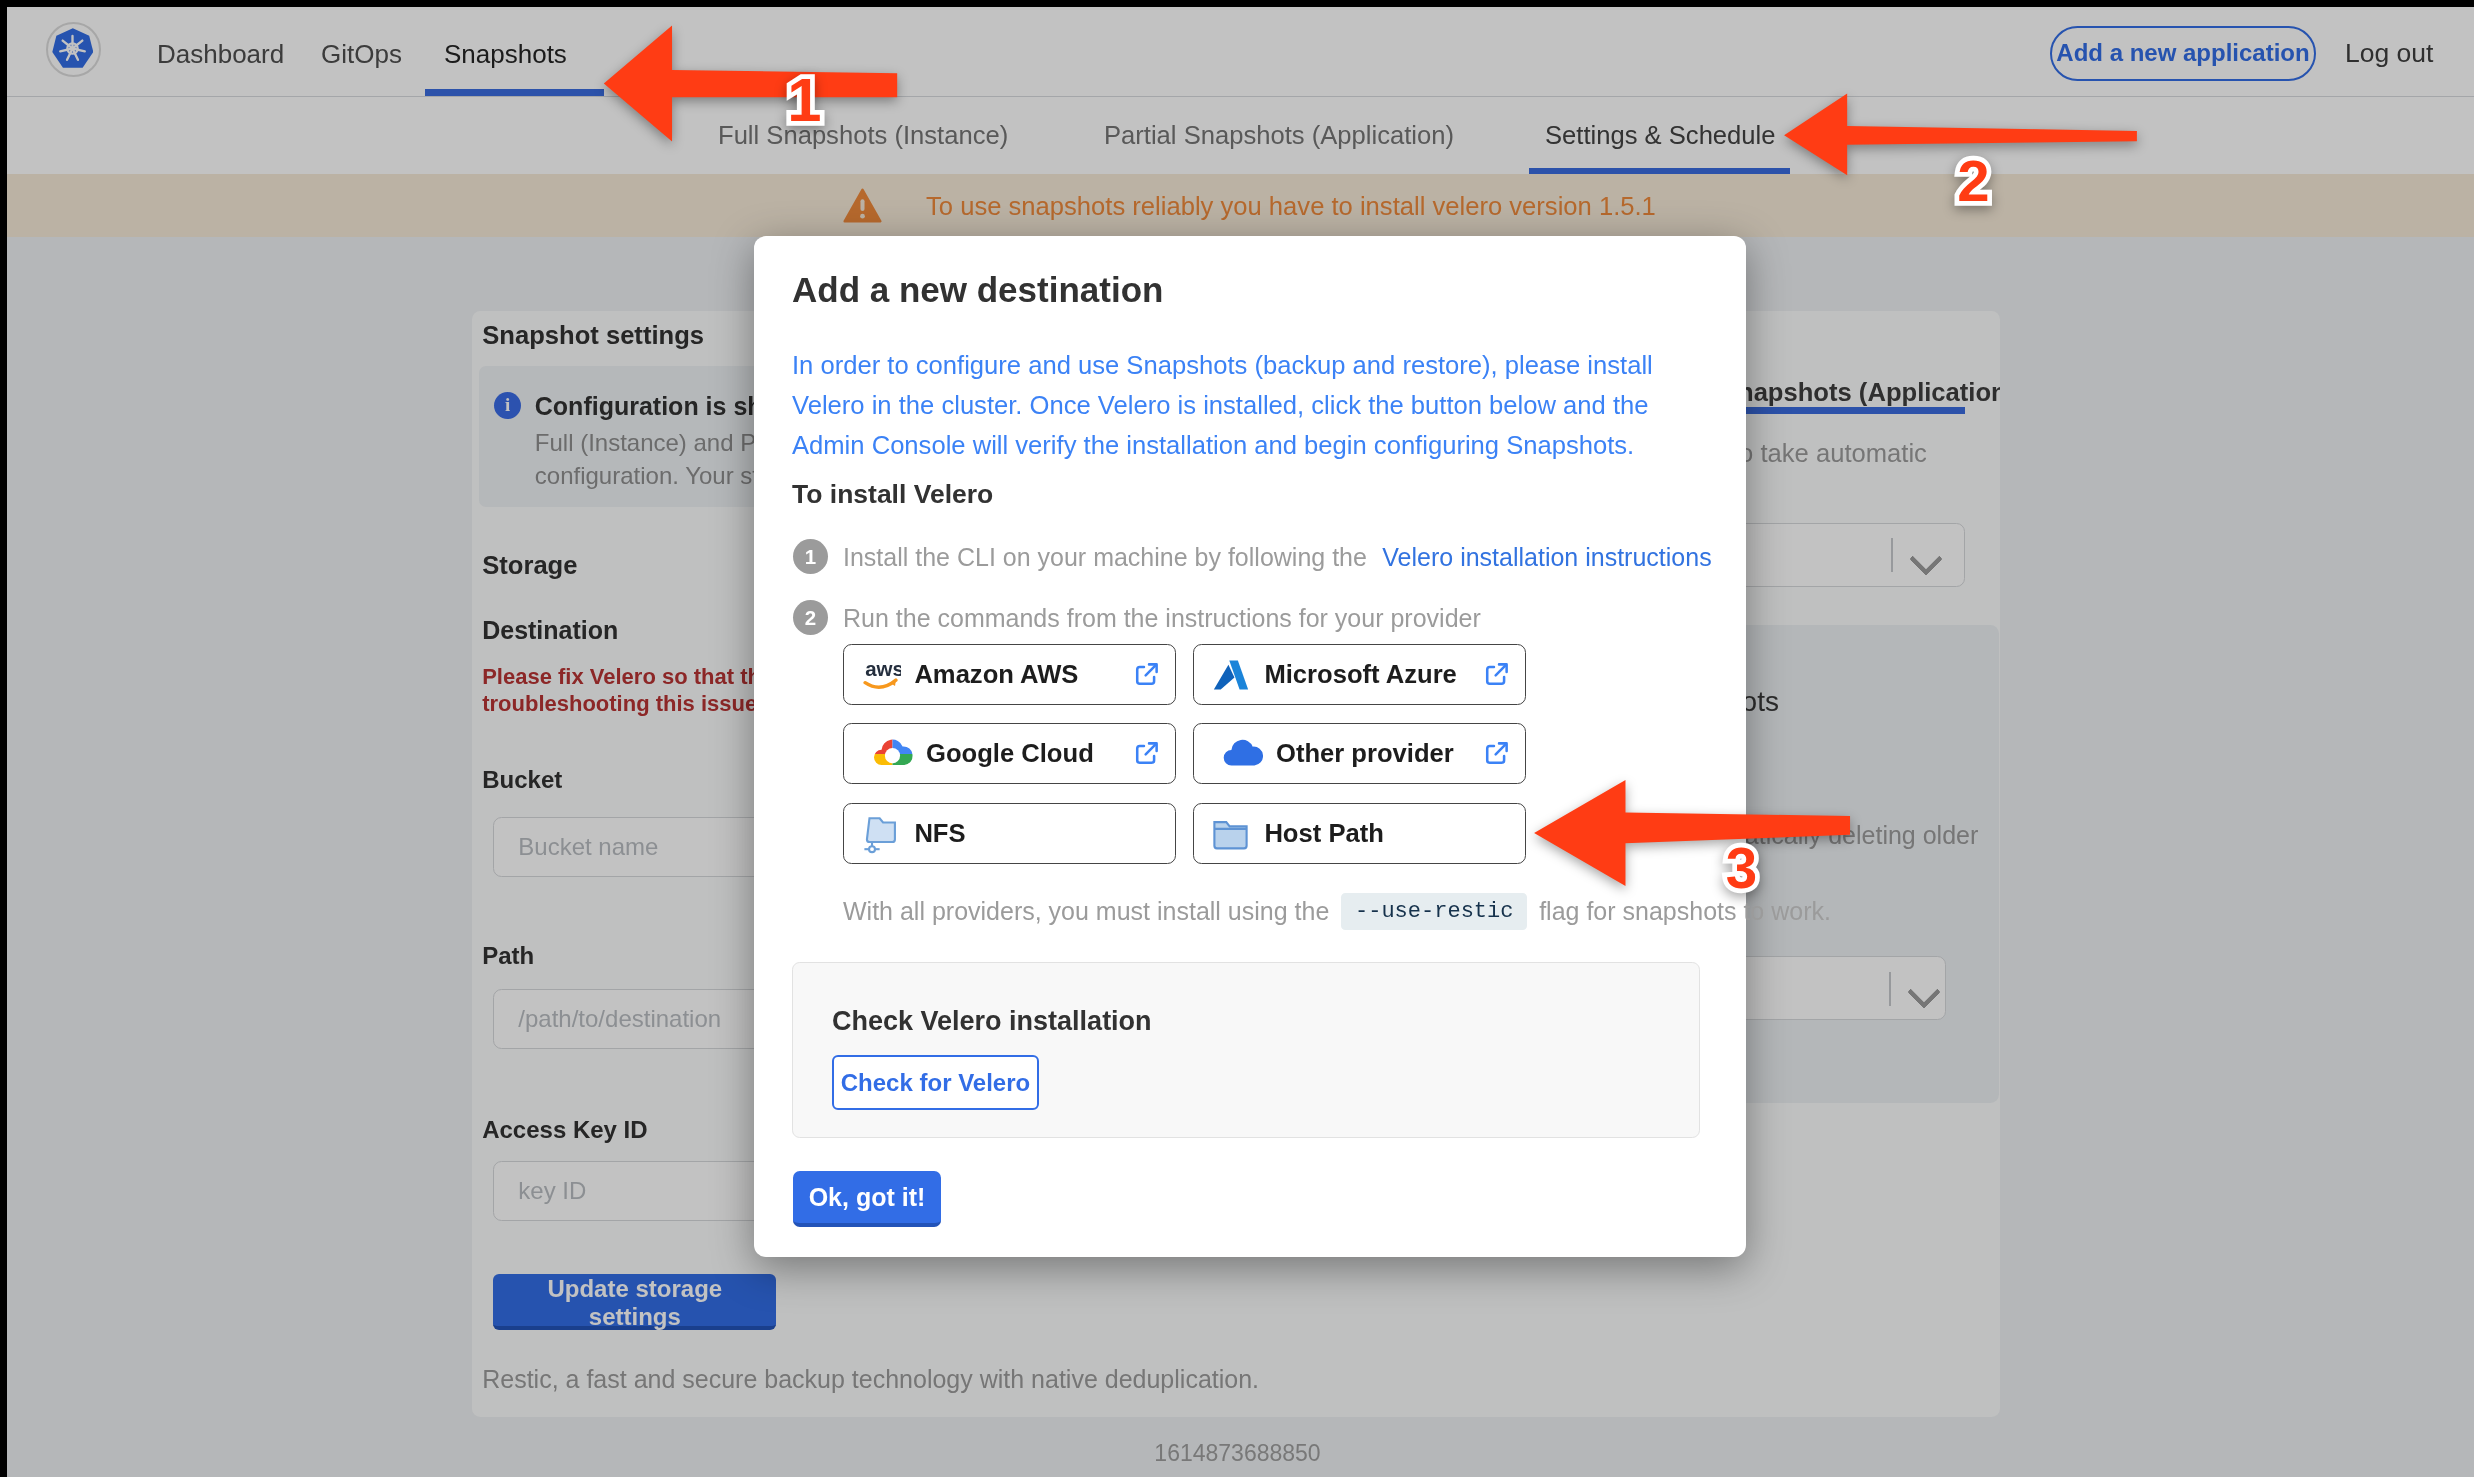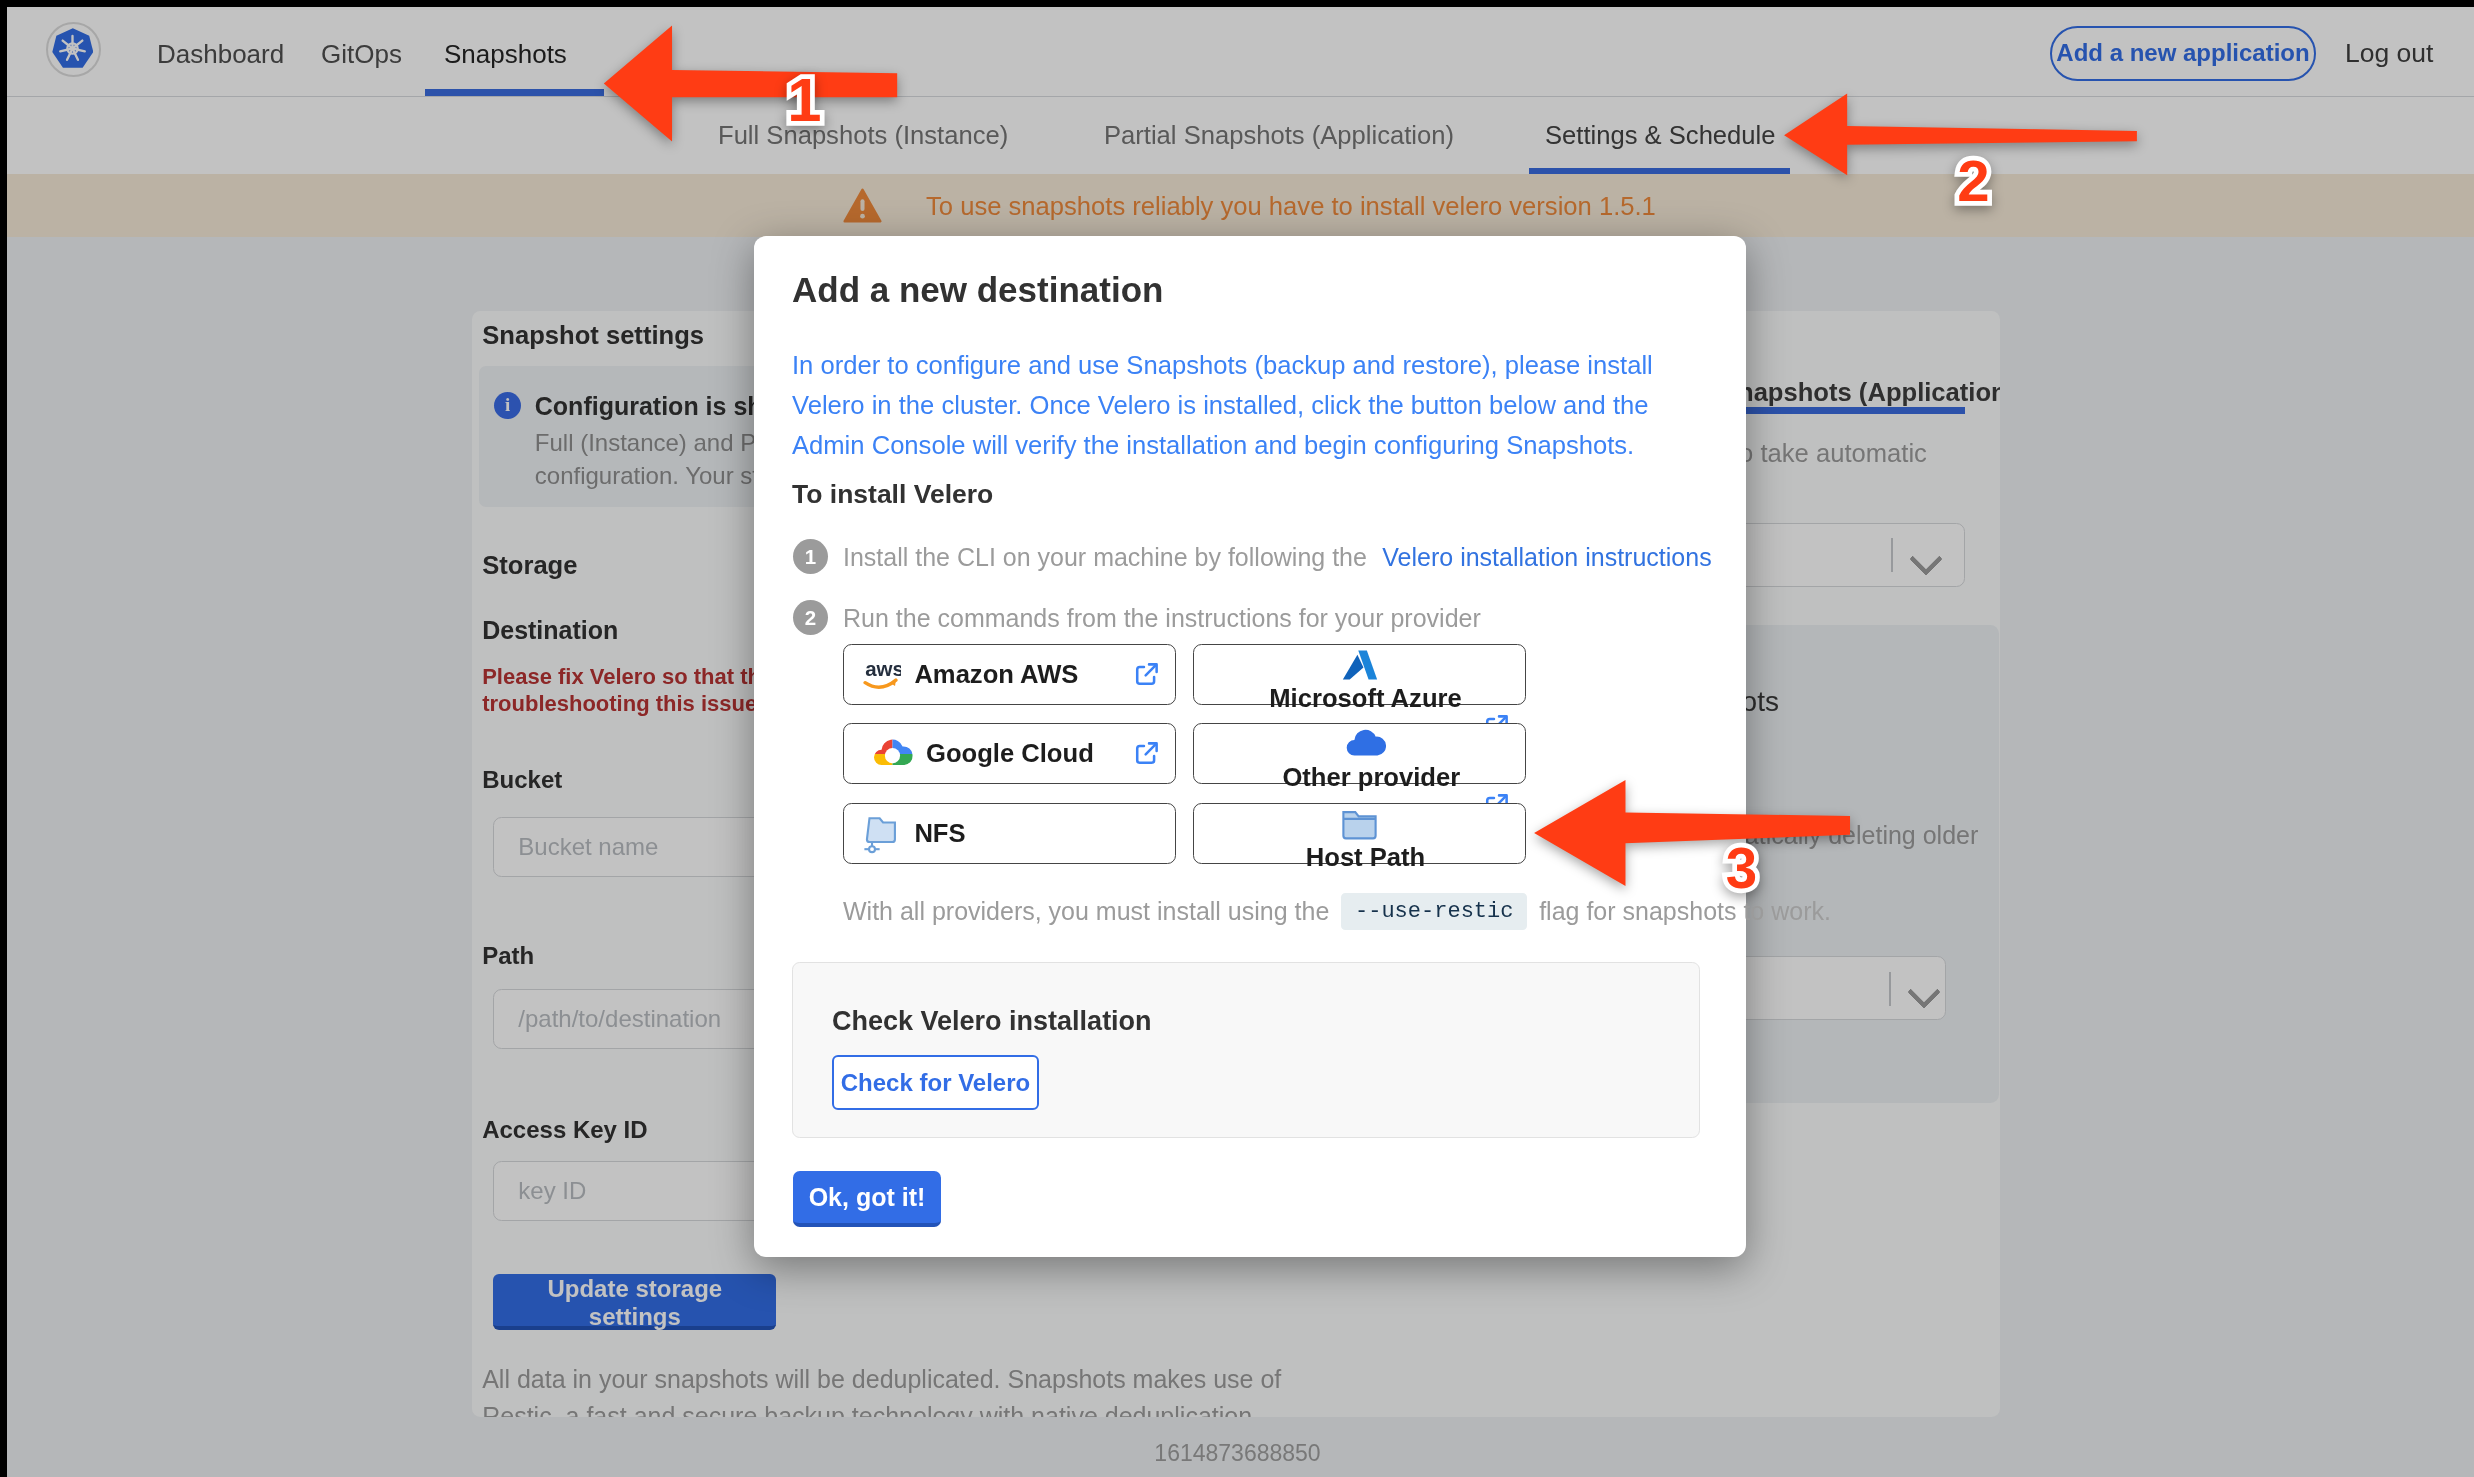--- a/index.html
+++ b/index.html
@@ -80,21 +80,21 @@
   .m-install{left:38px;top:243px;font-size:26.5px;font-weight:bold;color:#323232;}
   .step-circle{width:35px;height:35px;border-radius:50%;background:#9b9b9b;color:#fff;font-weight:bold;
     font-size:20.5px;display:flex;align-items:center;justify-content:center;}
   .sc-1{left:39px;top:303px;} .sc-2{left:39px;top:364px;}
   .step-text{font-size:25px;color:#9b9b9b;white-space:nowrap;}
   .st-1{left:89px;top:307px;} .st-2{left:89px;top:368px;}
   .m-link{color:#3273e0;margin-left:15.4px;text-decoration:none;}
   .prov-btn{width:333px;height:61px;box-sizing:border-box;border:1.7px solid #454545;border-radius:8.5px;background:#fff;
     display:flex;align-items:center;padding:0 15.4px;}
   .pb-r1{top:408px;} .pb-r2{top:487px;padding-left:27px;} .pb-r3{top:567px;}
-  .pb-c1{left:89px;} .pb-c2{left:439px;flex-direction:column;}
+  .pb-c1{left:89px;} .pb-c2{left:439px;}
   .prov-icon{width:43px;height:39px;display:flex;align-items:center;justify-content:center;flex:none;}
   .prov-label{margin-left:12px;font-size:25.6px;font-weight:bold;color:#1d1d1d;white-space:nowrap;}
   .ext-icon{margin-left:auto;flex:none;display:flex;}
   .restic-row{left:89px;top:657px;display:flex;align-items:center;font-size:25px;color:#9b9b9b;white-space:nowrap;}
   .restic-chip{background:#e6edf0;color:#16324c;font-family:"Liberation Mono","DejaVu Sans Mono",monospace;
     font-size:22px;padding:6px 13.7px;border-radius:4.3px;margin:0 12px;}
   .check-box{left:38px;top:726px;width:908px;height:176px;box-sizing:border-box;background:#f8f8f8;
     border:1.7px solid #e2e2e2;border-radius:7.7px;}
   .check-title{left:39px;top:43px;font-size:27px;font-weight:bold;color:#323232;}
   .check-btn{left:39px;top:92px;width:207px;height:55px;box-sizing:border-box;background:#fff;border:2.6px solid #326de6;
@@ -175,21 +175,20 @@
 
     <div class="abs field-label lbl-path">Path</div>
     <input class="abs txt-input in-path" placeholder="/path/to/destination" style="">
 
     <div class="abs field-label lbl-key">Access Key ID</div>
     <input class="abs txt-input in-key" placeholder="key ID" style="">
 
     <button class="abs update-btn">Update storage settings</button>
 
     <div class="abs footnote">
-      <div>All data in your snapshots will be deduplicated. Snapshots makes use of</div>
       <div>Restic, a fast and secure backup technology with native deduplication.</div>
     </div>
 
     <div class="abs r-tab">napshots (Application)</div>
     <div class="abs r-tab-underline"></div>
     <div class="abs r-desc">to take automatic</div>
 
     <div class="abs select sel-1"></div>
     <div class="abs sel-divider div-1"></div>
     <div class="abs chev chev-1"></div>

